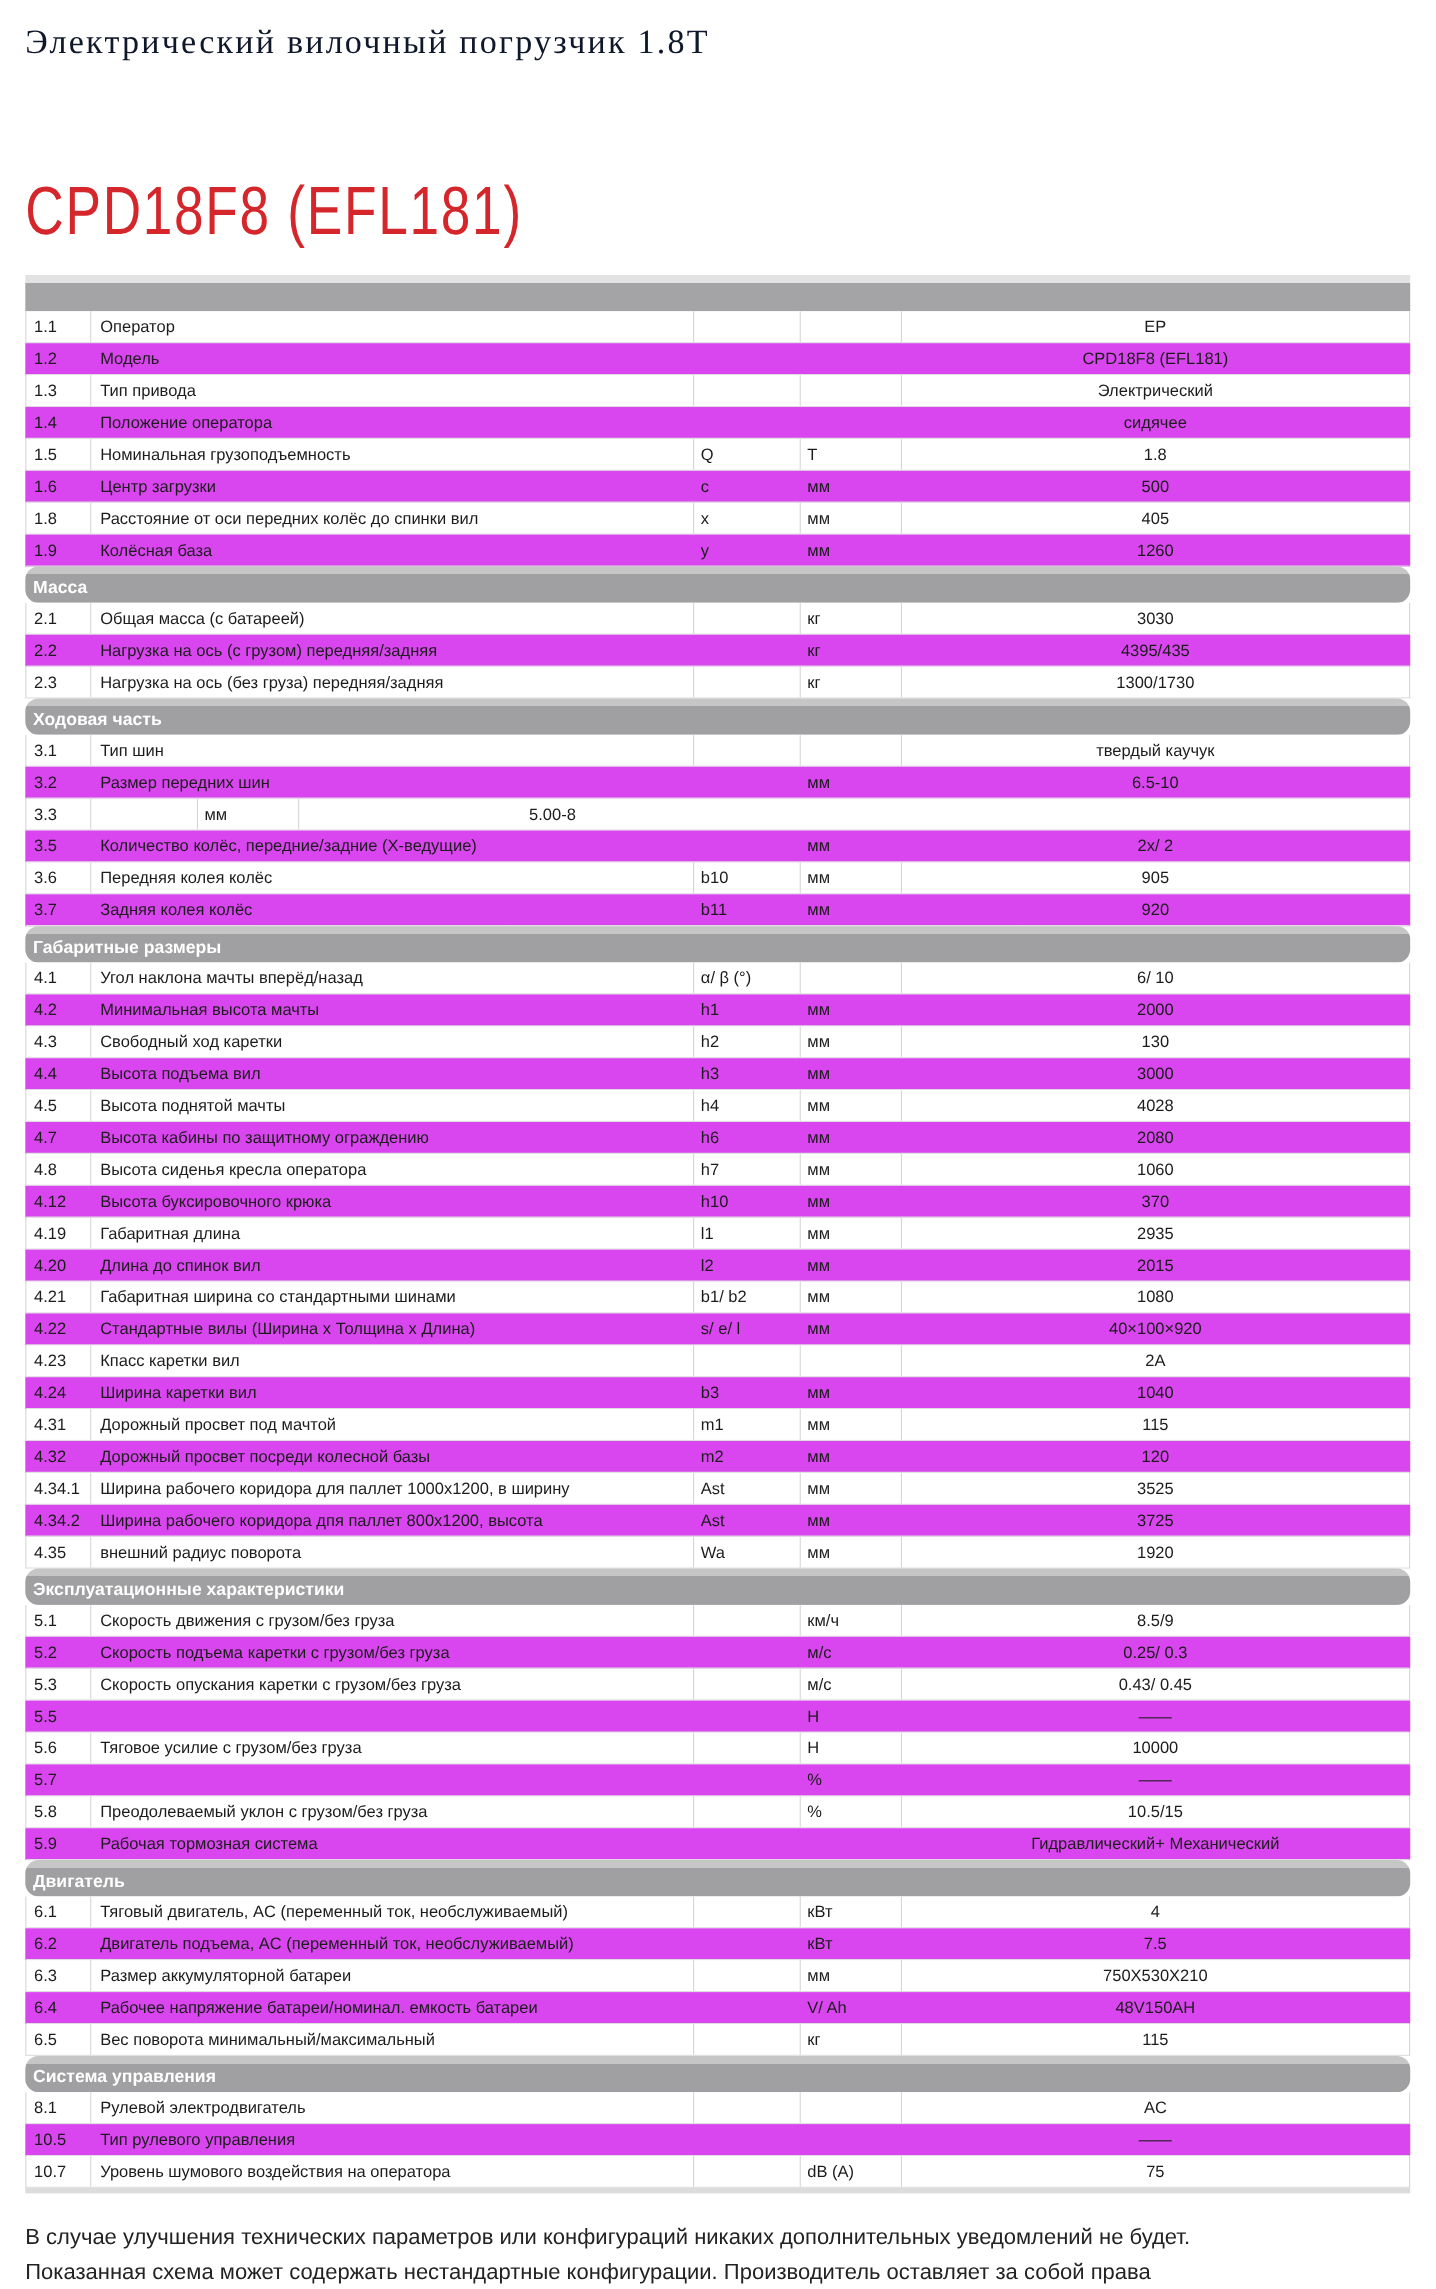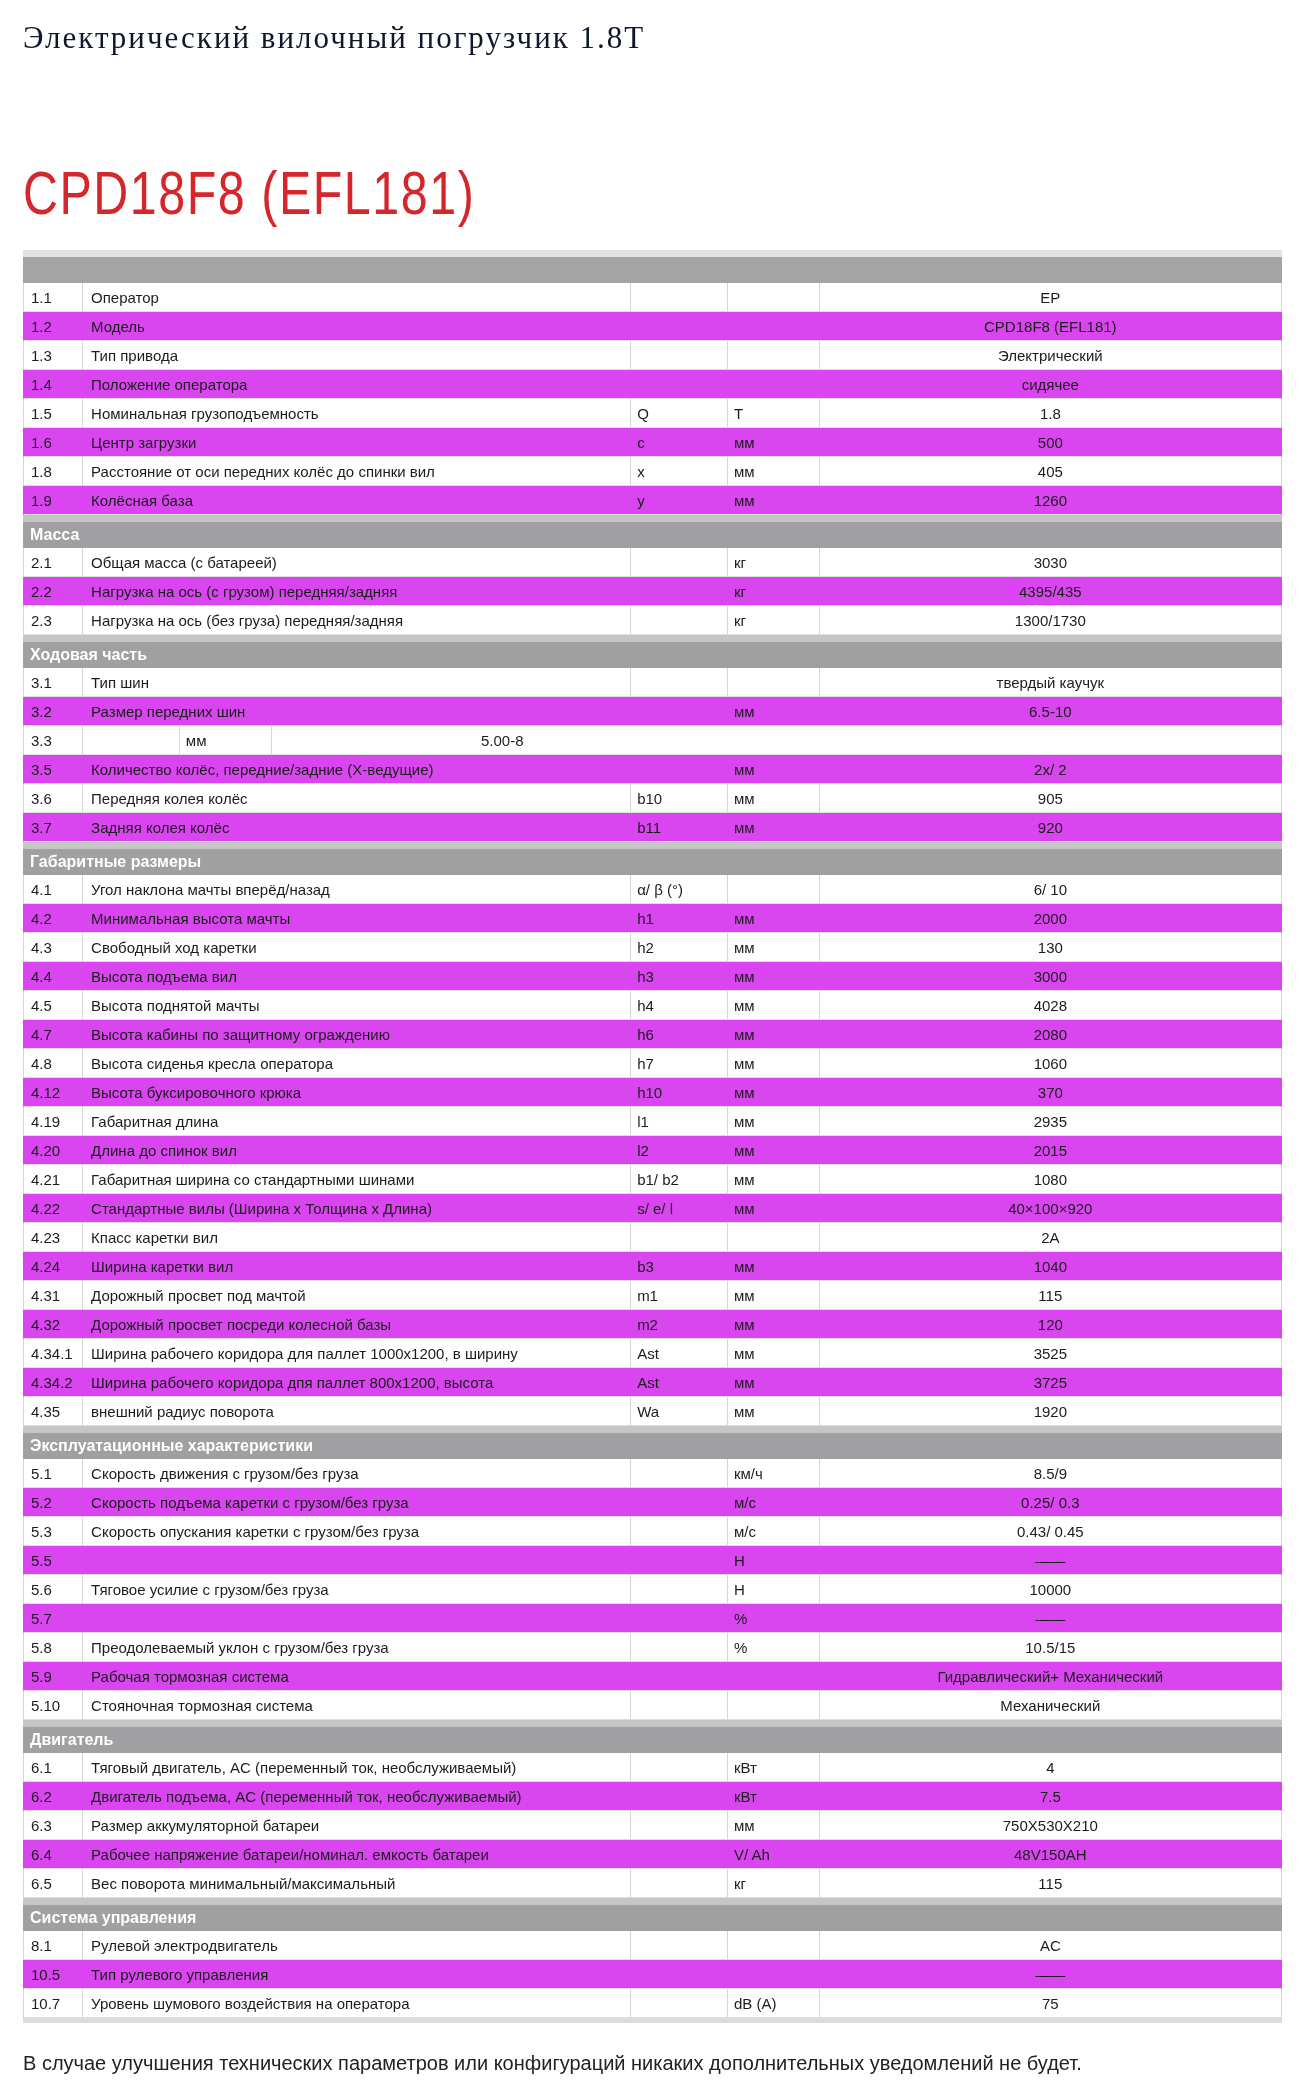--- a/index.html
+++ b/index.html
@@ -20,21 +20,21 @@
   }
   .spec-table{margin-top:26px;}
   .top-bar{
     height:33px;
     background:linear-gradient(to bottom,#e2e2e2 0,#e2e2e2 7px,#a4a4a6 7px);
   }
   .section-bar{
     height:33px;box-sizing:border-box;
     background:linear-gradient(to bottom,#c6c6c6 0,#c6c6c6 7px,#a0a0a2 7px);
     color:#ffffff;font-weight:bold;font-size:16px;
-    display:flex;align-items:center;padding:7px 0 0 7px;
+    display:flex;align-items:center;padding:7px 0 0 7px;border-radius:12px;
   }
   .row{
     display:flex;height:29px;box-sizing:border-box;background:#fff;
     border-bottom:1px solid #dedede;
     border-left:1px solid #d6d6d6;border-right:1px solid #d6d6d6;
   }
   .row.alt{
     background:#d946ef;
     border-left-color:transparent;border-right-color:transparent;
   }
@@ -377,27 +377,20 @@
           <div class="cell c3">%</div>
           <div class="cell c4">10.5/15</div>
         </div>
         <div class="row alt">
           <div class="cell c0">5.9</div>
           <div class="cell c1">Рабочая тормозная система</div>
           <div class="cell c2"></div>
           <div class="cell c3"></div>
           <div class="cell c4">Гидравлический+ Механический</div>
         </div>
-        <div class="row">
-          <div class="cell c0">5.10</div>
-          <div class="cell c1">Стояночная тормозная система</div>
-          <div class="cell c2"></div>
-          <div class="cell c3"></div>
-          <div class="cell c4">Механический</div>
-        </div>
         <div class="section-bar">
           <span>Двигатель</span>
         </div>
         <div class="row">
           <div class="cell c0">6.1</div>
           <div class="cell c1">Тяговый двигатель, AC (переменный ток, необслуживаемый)</div>
           <div class="cell c2"></div>
           <div class="cell c3">кВт</div>
           <div class="cell c4">4</div>
         </div>

